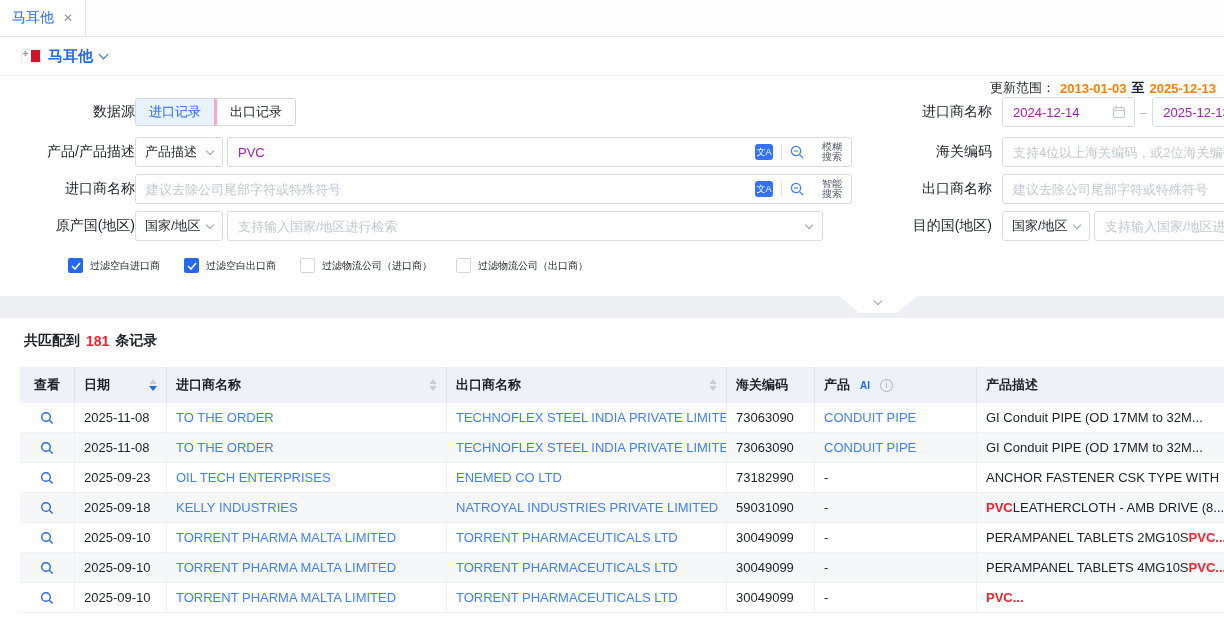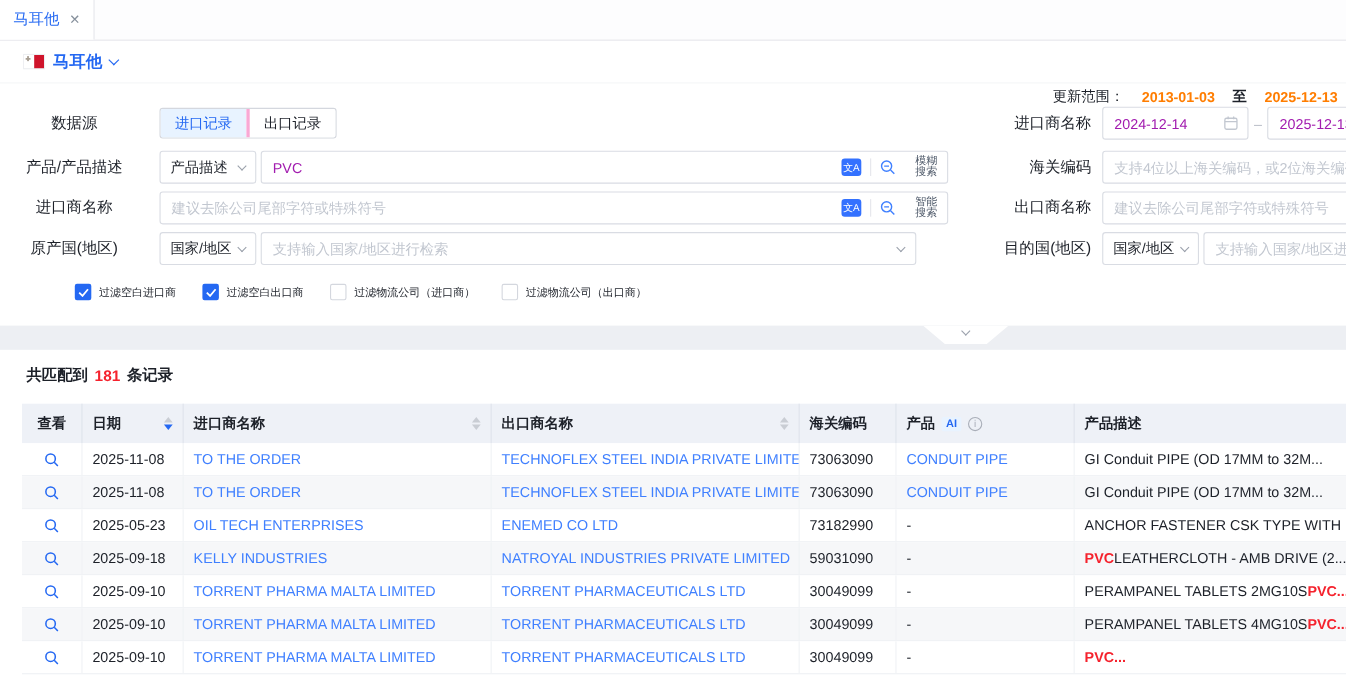--- a/index.html
+++ b/index.html
@@ -20,23 +20,23 @@
   .flag-l::before{content:"";position:absolute;top:1px;left:1px;width:5px;height:5px;background:#a89f93;
      clip-path:polygon(33% 0,66% 0,66% 33%,100% 33%,100% 66%,66% 66%,66% 100%,33% 100%,33% 66%,0 66%,0 33%,33% 33%)}
   .flag-r{flex:1;background:#cf142b}
   .country{font-size:15px;font-weight:bold;color:var(--primary);margin:0 7px 0 8px}
   .chev{display:inline-block;width:7px;height:7px;border-right:1.6px solid var(--primary);border-bottom:1.6px solid var(--primary);transform:rotate(45deg);margin-top:-4px}
   .chev.gray{width:6px;height:6px;border-color:#9aa0ab;border-width:1.3px;margin-top:-2px}
 
   
   .filter-panel{position:relative;height:220px;background:#fff}
   .frow{position:absolute;display:flex;align-items:center;height:30px}
-  .lbl{width:135px;text-align:center;margin-right:10px;font-size:14px;flex-shrink:0}
+  .lbl{width:135px;text-align:right;font-size:14px;flex-shrink:0}
   .rlbl{width:92px;text-align:right;margin-right:10px;font-size:14px;flex-shrink:0}
-  .update-range{position:absolute;top:3px;right:8px;font-size:13px;display:flex;gap:16px;align-items:center}
+  .update-range{position:absolute;top:3px;right:8px;font-size:13px;display:flex;gap:5px;align-items:center}
   .update-range .orange{color:var(--orange);font-weight:bold}
   .update-range .sep{font-weight:bold}
 
   .seg{display:flex;border:1px solid #d4d7de;border-radius:3px;overflow:hidden;height:28px}
   .seg-item{padding:0 13px;display:flex;align-items:center;font-size:13px;background:#fff;cursor:pointer}
   .seg-item+.seg-item{border-left:3px solid #f9a8d4}
   .seg-item.active{background:var(--active-tab-bg);color:var(--primary)}
 
   .box{height:30px;border:1px solid #d9dce3;border-radius:3px;background:#fff;display:flex;align-items:center}
   .select{width:88px;justify-content:space-between;padding:0 9px;margin-right:4px;flex-shrink:0;cursor:pointer}
@@ -350,21 +350,21 @@
           </div>
           <div class="tr">
             <div class="td td-view">
               <span class="qicon">
                 <svg width="14" height="14" viewBox="0 0 14 14">
                   <circle cx="6" cy="6" r="4.3" fill="none" stroke="#2468f2" stroke-width="1.4"></circle>
                   <line x1="9.3" y1="9.3" x2="12.6" y2="12.6" stroke="#2468f2" stroke-width="1.4"></line>
                 </svg>
               </span>
             </div>
-            <div class="td">2025-05-23</div>
+            <div class="td">2025-09-23</div>
             <div class="td">
               <span class="cell-link">OIL TECH ENTERPRISES</span>
             </div>
             <div class="td">
               <span class="cell-link">ENEMED CO LTD</span>
             </div>
             <div class="td">73182990</div>
             <div class="td">-</div>
             <div class="td">
               <span>ANCHOR FASTENER CSK TYPE WITH ...</span>
@@ -383,21 +383,21 @@
             <div class="td">
               <span class="cell-link">KELLY INDUSTRIES</span>
             </div>
             <div class="td">
               <span class="cell-link">NATROYAL INDUSTRIES PRIVATE LIMITED</span>
             </div>
             <div class="td">59031090</div>
             <div class="td">-</div>
             <div class="td">
               <span class="hl">PVC</span>
-              <span> LEATHERCLOTH - AMB DRIVE (2...</span>
+              <span> LEATHERCLOTH - AMB DRIVE (8...</span>
             </div>
           </div>
           <div class="tr">
             <div class="td td-view">
               <span class="qicon">
                 <svg width="14" height="14" viewBox="0 0 14 14">
                   <circle cx="6" cy="6" r="4.3" fill="none" stroke="#2468f2" stroke-width="1.4"></circle>
                   <line x1="9.3" y1="9.3" x2="12.6" y2="12.6" stroke="#2468f2" stroke-width="1.4"></line>
                 </svg>
               </span>

